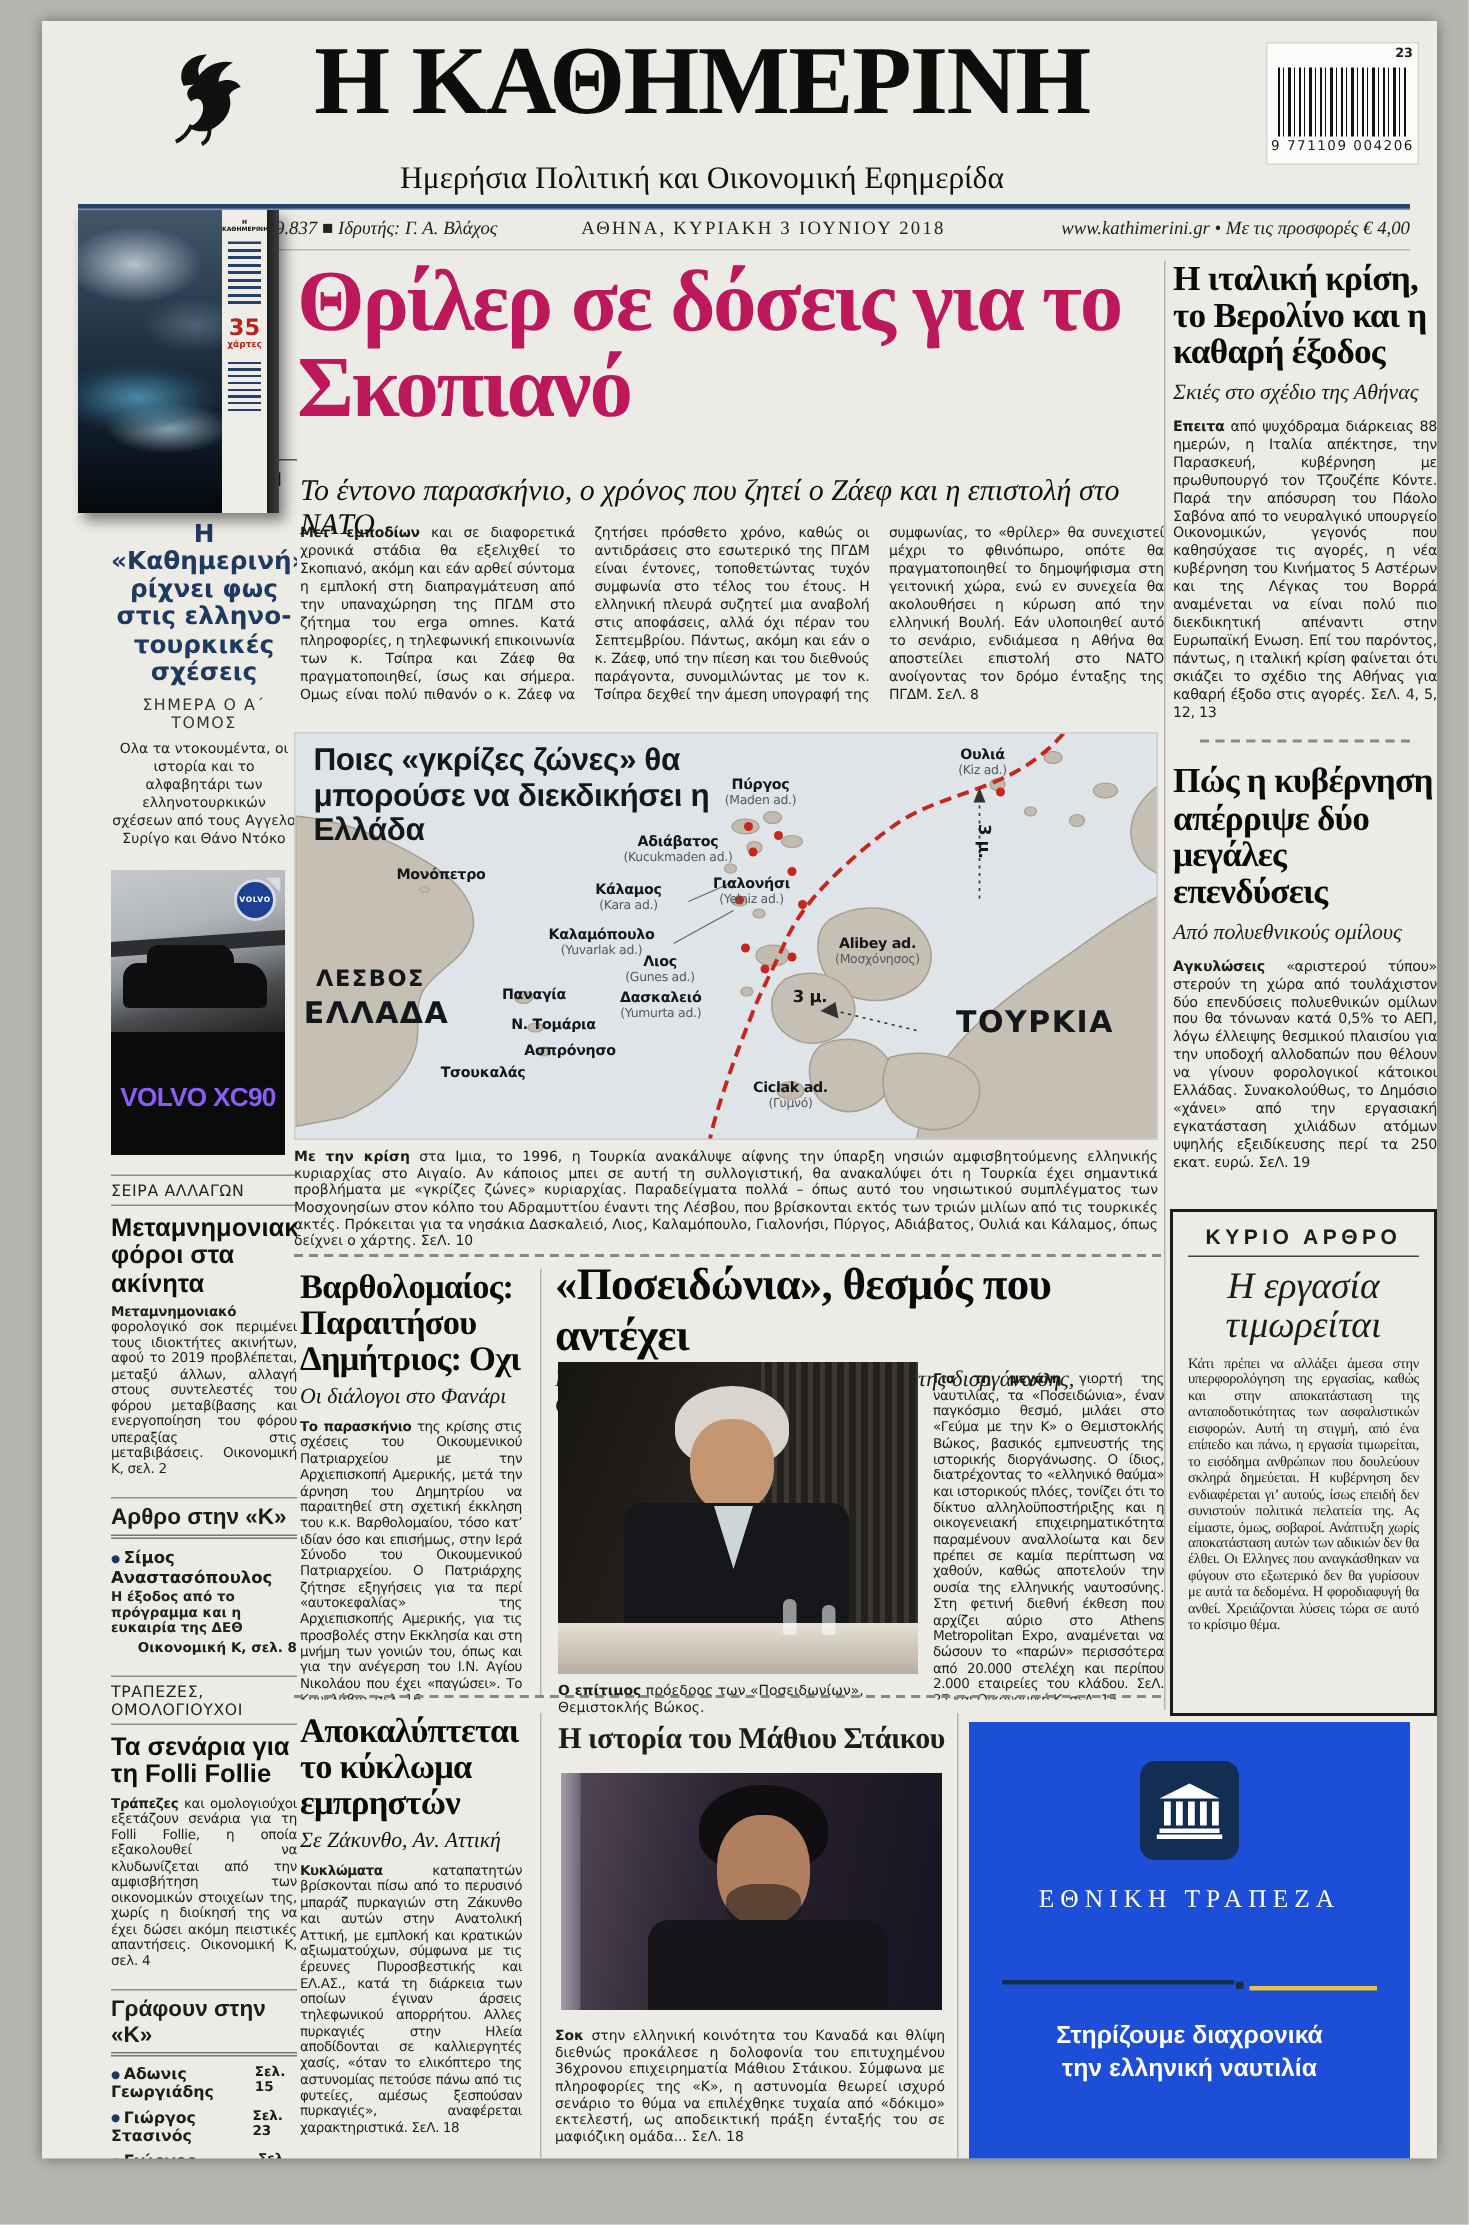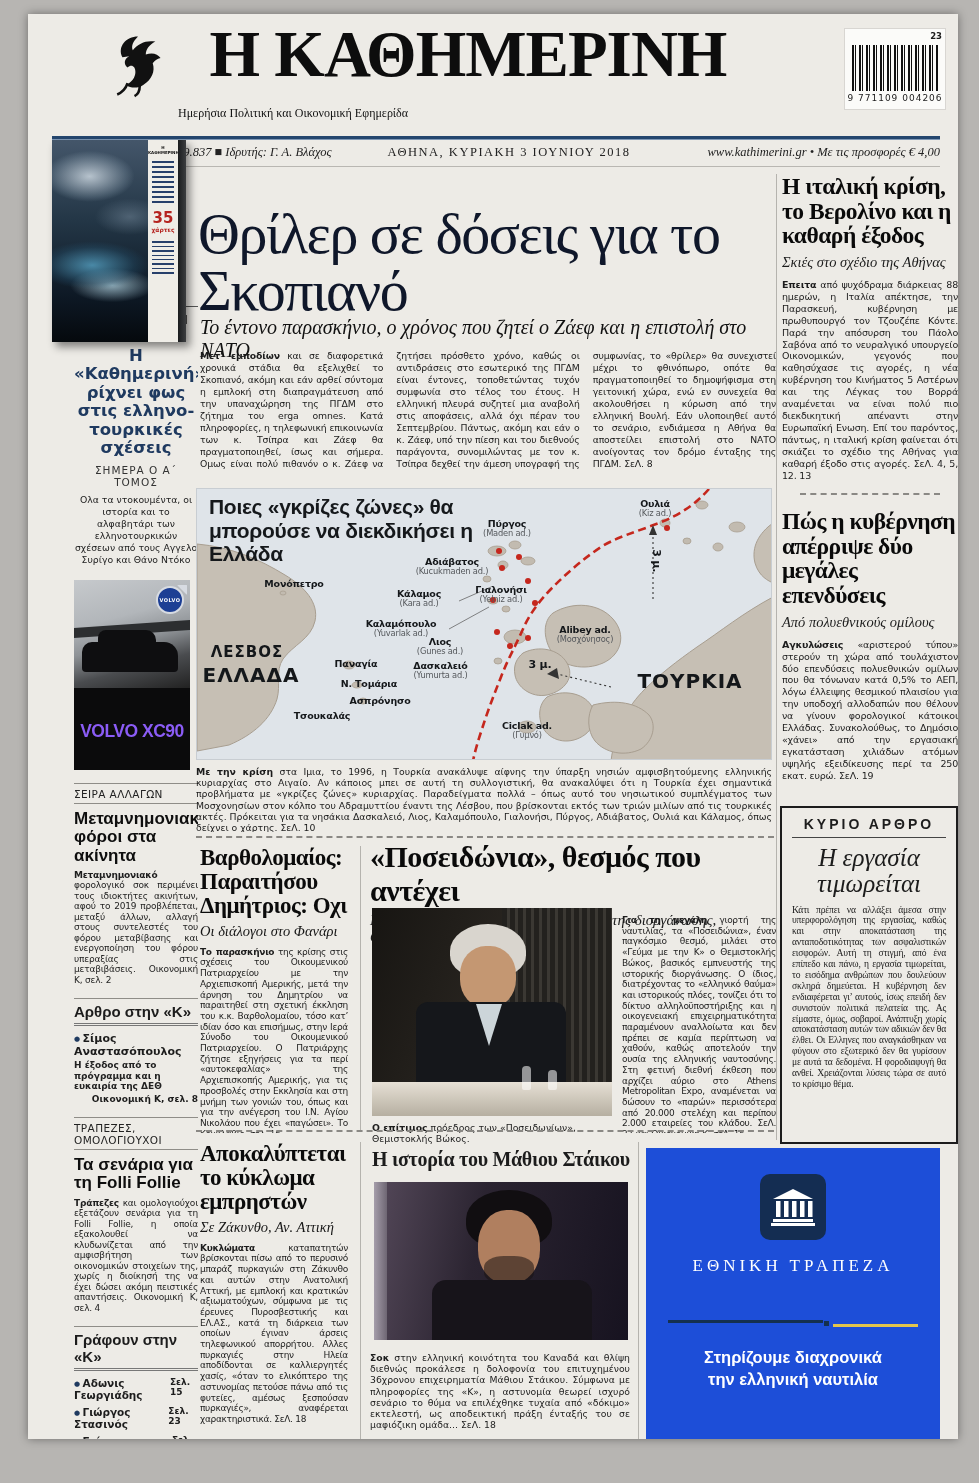--- a/index.html
+++ b/index.html
@@ -4,22 +4,22 @@
 <style>
   * { margin:0; padding:0; box-sizing:border-box; }
   html,body { width:979px; height:1483px; }
   body { background:#b7b5b2; font-family:"DejaVu Sans",sans-serif; position:relative; overflow:hidden; color:#1c1c1c; }
   .paper { position:absolute; left:28px; top:14px; width:930px; height:1425px; background:#edebe6; box-shadow:0 0 9px rgba(0,0,0,.4); overflow:hidden; }
 
   
   .mast-title { position:absolute; left:140px; top:8px; width:600px; text-align:center;
     font-family:"Liberation Serif",serif; font-weight:bold; font-size:65px; letter-spacing:-1px; line-height:1.0; color:#0d0d0d; }
   .griffin { position:absolute; left:84px; top:18px; width:52px; height:66px; }
-  .mast-sub { position:absolute; left:150px; top:92px; width:580px; 
-    font-family:"Liberation Serif",serif; font-size:12px; color:#111; }
+  .mast-sub { position:absolute; left:150px; top:92px; width:580px; text-align:center;
+    font-family:"Liberation Serif",serif; font-size:21px; color:#111; }
   .barcode-box { position:absolute; left:816px; top:14px; width:102px; height:82px; background:#fbfbf9; border:1px solid #d8d6d2; }
   .barcode-corner { position:absolute; right:3px; top:2px; font-size:8.5px; font-weight:bold;margin-left:12px; }
   .barcode-bars { position:absolute; left:7px; top:16px; right:7px; height:46px;
     background:repeating-linear-gradient(90deg,#111 0 1.6px,#fbfbf9 1.6px 3.4px,#111 3.4px 4.2px,#fbfbf9 4.2px 7px); }
   .barcode-num { position:absolute; left:0; right:0; top:64px; text-align:center; font-size:9px; letter-spacing:1px; }
   .rule-navy { position:absolute; left:24px; top:122px; width:888px; height:4px; background:#24466e; border-bottom:1px solid #7e97b5; }
   .dateline { position:absolute; left:50px; top:131px; width:862px; height:18px; font-family:"Liberation Serif",serif; font-size:12.5px; color:#222; }
   .dl-left { position:absolute; left:84px; top:0; font-style:italic; }
   .dl-center { position:absolute; left:0; right:0; top:0; text-align:center; letter-spacing:1.5px; }
   .dl-right { position:absolute; right:0; top:0; font-style:italic; }
@@ -75,21 +75,21 @@
   .arthro-author { font-size:11px; font-weight:bold; margin-bottom:2px; }
   .arthro-author:before { content:"● "; font-size:7px; color:#1f3a60; vertical-align:1px; }
   .arthro-text { font-size:9px; line-height:10.5px; font-weight:bold; color:#222; }
   .arthro-page { font-size:9px; font-weight:bold; text-align:right; margin-top:2px; }
   .graf-item { display:flex; justify-content:space-between; font-size:10.5px; font-weight:bold; margin-bottom:5px; }
   .graf-item .nm:before { content:"● "; font-size:7px; color:#1f3a60; vertical-align:1px; }
   .graf-item .pg { font-size:9px; }
 
   
   .headline { position:absolute; left:170px; top:158px; width:578px; font-family:"Liberation Serif",serif;
-    font-weight:normal; font-size:58px; line-height:.99; letter-spacing:-1.5px; color:#0f172a;margin-top:33px; }
+    font-weight:bold; font-size:58px; line-height:.99; letter-spacing:-1.5px; color:#be185d; }
   .deck { position:absolute; left:172px; top:302px; width:578px; font-family:"Liberation Serif",serif;
     font-style:italic; font-size:20px; color:#111; }
   .lead-body { position:absolute; left:172px; top:336px; width:576px; height:136px; overflow:hidden;
     column-count:3; column-gap:13px; font-size:9.3px; line-height:12px; text-align:justify; letter-spacing:-0.15px; color:#1b1b1b; }
   .lead-in { font-weight:bold; }
 
   .dashed { border-top:2px dashed #8a8884; }
 
   
   .mapblock { position:absolute; left:168px; top:474px; width:576px; height:272px; background:#dfe4e9; border:1px solid #c8cdd2; overflow:hidden; }

